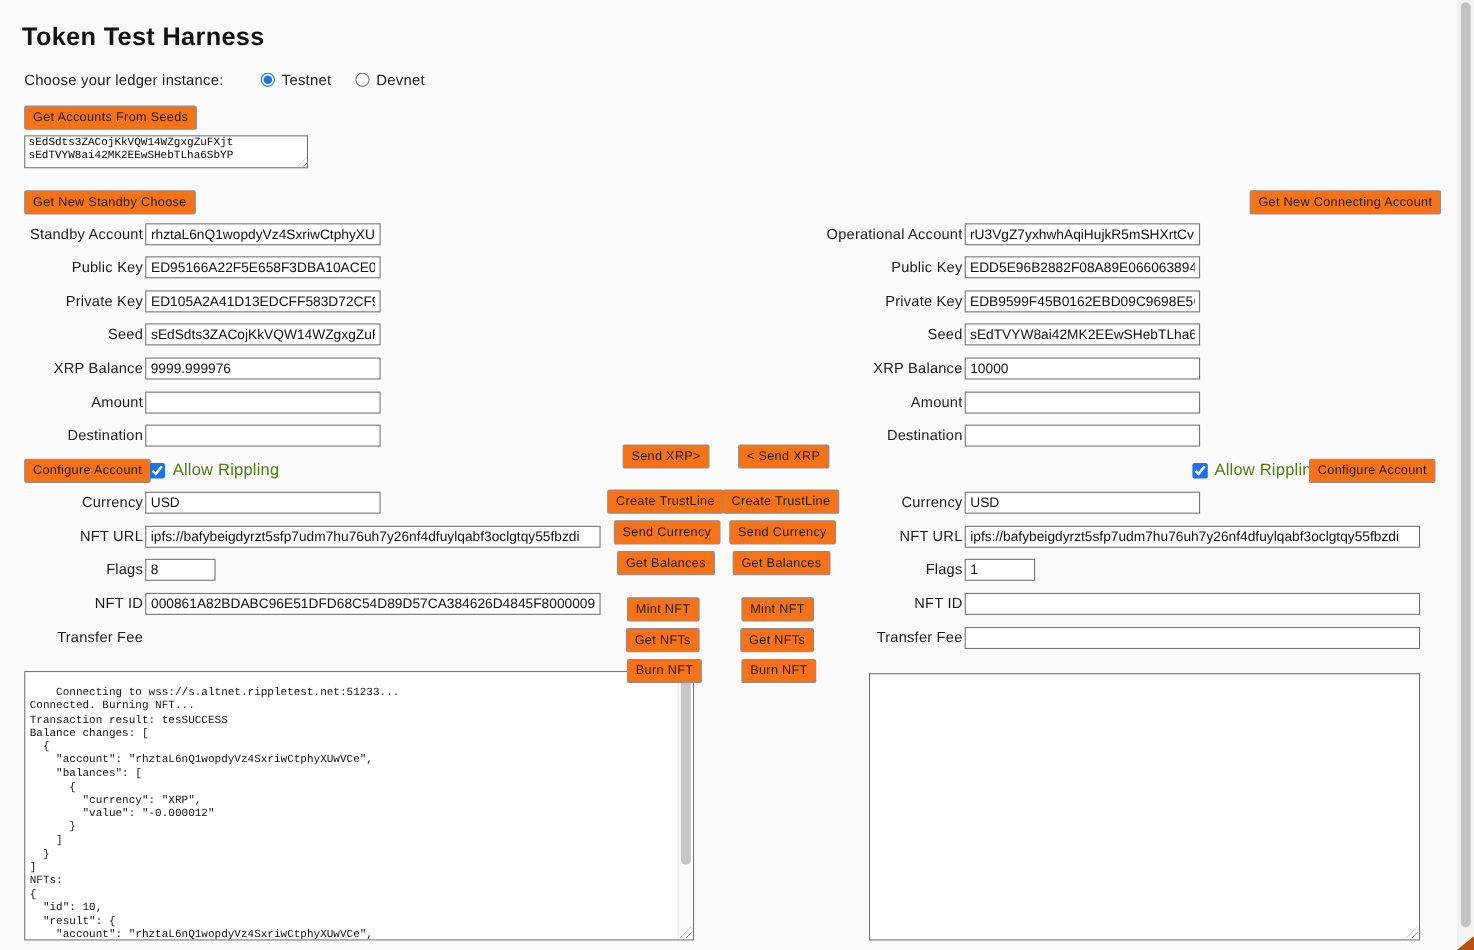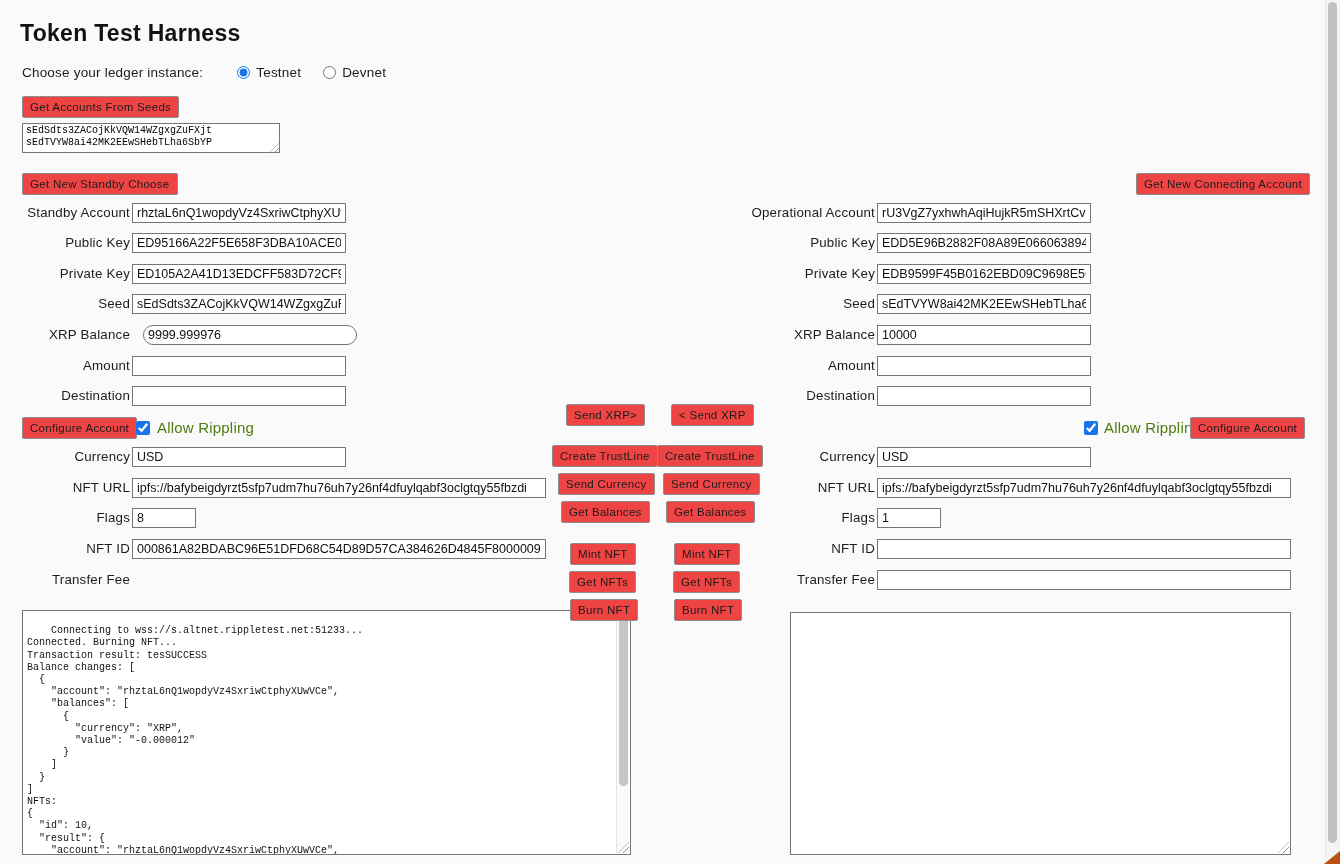--- a/index.html
+++ b/index.html
@@ -6,21 +6,21 @@
   html,body{width:1340px;height:864px;overflow:hidden;background:#fafafa;
     font-family:"Liberation Sans",sans-serif;}
   .page{position:relative;width:1340px;height:864px;background:#fafafa}
   .abs{position:absolute}
   .title{position:absolute;left:20px;top:20px;font-size:23px;font-weight:700;color:#121212;letter-spacing:.3px}
   .ledger-row{position:absolute;left:22px;top:62px;height:20px;display:flex;align-items:center;font-size:13.5px;color:#1c1c1c;letter-spacing:.2px}
   .radio-group{display:flex;align-items:center;margin-left:34px}
   .radio-group.second{margin-left:22px}
   input[type=radio]{width:13px;height:13px;accent-color:#1a73e8;margin-right:6px}
   input[type=checkbox]{width:14px;height:14px;accent-color:#1a73e8;margin:0}
-  .btn{position:absolute;height:22px;background:#ef4444;border:1px solid #8d8d8d;border-radius:2px;
+  .btn{position:absolute;height:22px;background:#f97316;border:1px solid #8d8d8d;border-radius:2px;
     font-family:"Liberation Sans",sans-serif;font-size:11.5px;color:#1b1b1b;padding:0 7px;letter-spacing:.3px;cursor:pointer}
   .fld{position:absolute;height:20px;border:1px solid #767676;border-radius:0;background:#fff;
     font-family:"Liberation Sans",sans-serif;font-size:12.5px;color:#101010;padding:0 4px}
   .lbl{position:absolute;width:130px;text-align:right;font-size:13.3px;color:#1c1c1c;line-height:20px;letter-spacing:.2px}
   .w-std{width:214px}.w-wide{width:414px}.w-flags{width:64px}
   .seeds-area{position:absolute;left:22px;top:123px;width:258px;height:30px;border:1px solid #767676;background:#fff;
     font-family:"Liberation Mono",monospace;font-size:10px;line-height:12px;padding:1px 3px;resize:none;overflow:hidden;white-space:pre}
   .results{position:absolute;background:#fff;border:1px solid #767676;
     font-family:"Liberation Mono",monospace;font-size:10px;line-height:12.2px;color:#111;
     padding:2px 4px;white-space:pre;overflow:hidden}
@@ -68,21 +68,21 @@
   <span class="lbl" style="left:0;top:233px">Public Key</span>
   <input type="text" class="fld w-std" style="left: 132px; top: 233px;" value="ED95166A22F5E658F3DBA10ACE0924C717">
 
   <span class="lbl" style="left:0;top:264px">Private Key</span>
   <input type="text" class="fld w-std" style="left: 132px; top: 264px;" value="ED105A2A41D13EDCFF583D72CF96BB7D5">
 
   <span class="lbl" style="left:0;top:294px">Seed</span>
   <input type="text" class="fld w-std" style="left: 132px; top: 294px;" value="sEdSdts3ZACojKkVQW14WZgxgZuFXjt">
 
   <span class="lbl" style="left:0;top:325px">XRP Balance</span>
-  <input type="text" class="fld w-std" style="left: 143px; top: 325px; border-radius: 10px;" value="9999.999976">
+  <input type="text" class="fld w-std" style="left: 132px; top: 325px;" value="9999.999976">
 
   <span class="lbl" style="left:0;top:356px">Amount</span>
   <input type="text" class="fld w-std" style="left: 132px; top: 356px;" value="">
 
   <span class="lbl" style="left:0;top:386px">Destination</span>
   <input type="text" class="fld w-std" style="left: 132px; top: 386px;" value="">
 
   <button class="btn" style="left:22px;top:417px">Configure Account</button>
   <input type="checkbox" class="abs" style="left: 136px; top: 421px;" checked="">
   <span class="cfg-label" style="left:157px;top:417px">Allow Rippling</span>

